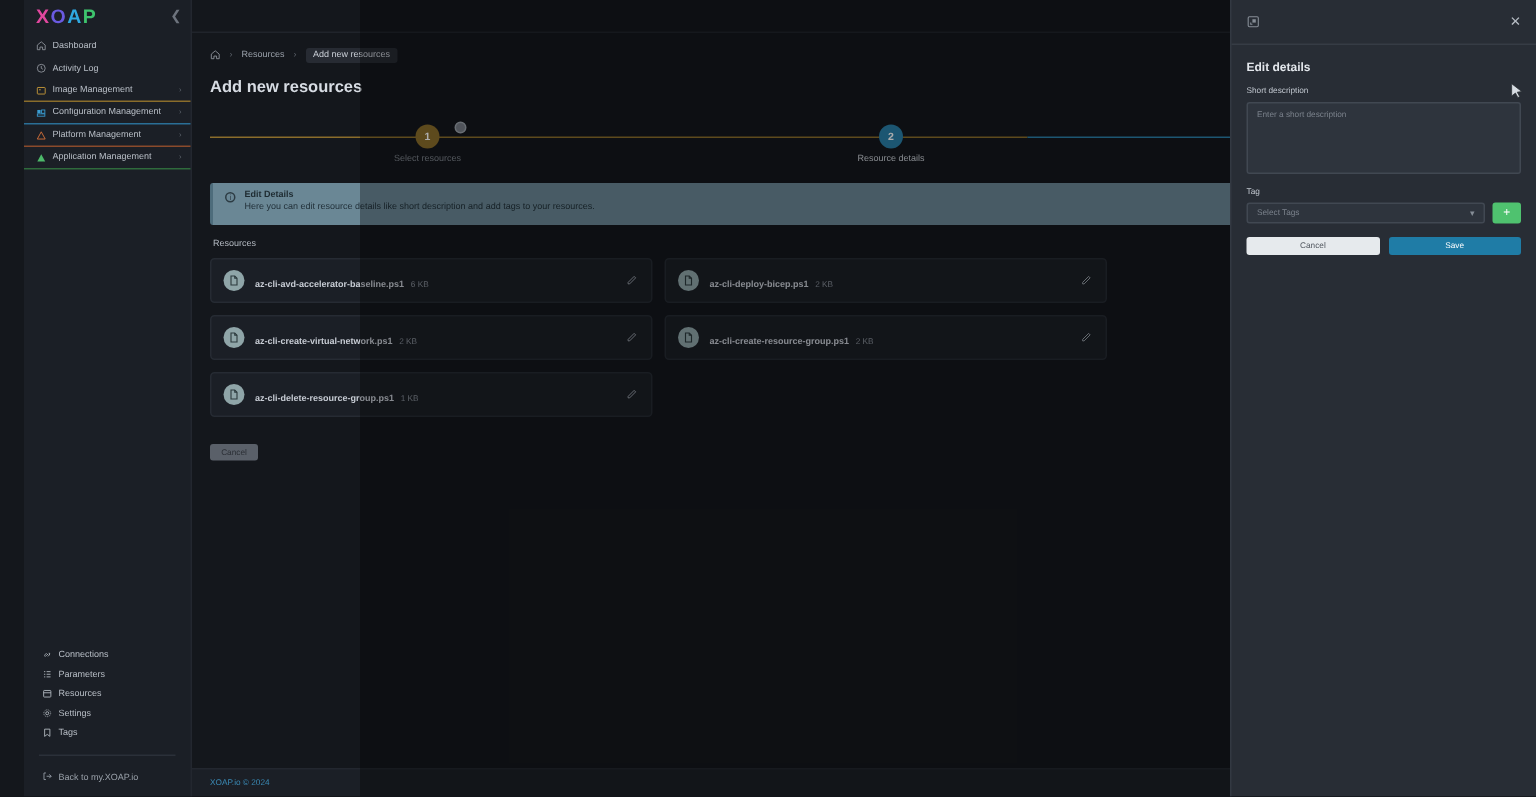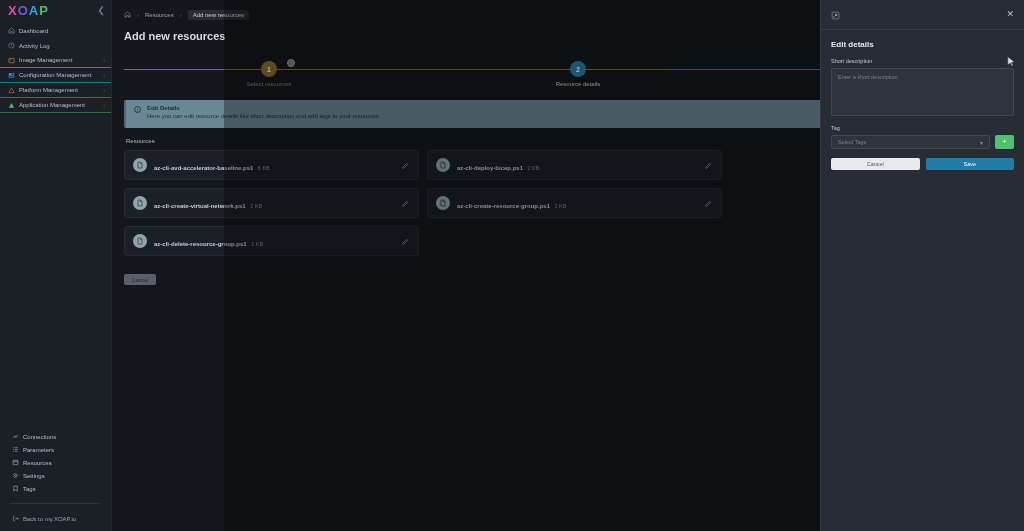--- a/index.html
+++ b/index.html
@@ -2,21 +2,21 @@
 <html><head>
 <meta charset="utf-8">
 <style>
   * { box-sizing: border-box; margin: 0; padding: 0; }
   html, body {
     width: 1024px; height: 531px;
     background: #14171c;
     font-family: "Liberation Sans", sans-serif;
     overflow: hidden;
   }
-  .app { position: relative; width: 1024px; height: 531px; display: flex; }
+  .app { position: relative; width: 1024px; height: 531px; display: flex; padding-left: 16px; }
 
   
   .sidebar {
     width: 112px; height: 531px;
     background: #1b1f26;
     border-right: 1px solid #23272f;
     display: flex; flex-direction: column;
     flex: 0 0 112px;
   }
   .logo-row {
@@ -61,21 +61,21 @@
   .nav-divider { height: 1px; background: #2b3039; margin: 8px 10px 8px 10px; }
   .nav-back {
     display: flex; align-items: center; gap: 4px;
     height: 13px; padding: 0 8px 0 12px;
     font-size: 6px; color: #9aa1aa; white-space: nowrap;
   }
 
   
   .main {
     flex: 1; position: relative; height: 531px;
-    background: #14171c; display: flex; flex-direction: row;
+    background: #14171c; display: flex; flex-direction: column;
     overflow: hidden;
   }
   .topbar { height: 22px; border-bottom: 1px solid #20242b; }
   .content { flex: 1; padding: 8px 12px 0 12px; overflow: hidden; }
 
   .breadcrumb { display: flex; align-items: center; gap: 6px; height: 14px; }
   .bc-home { color: #8b9199; font-size: 7px; }
   .bc-sep { color: #5b616a; font-size: 6px; }
   .bc-link { color: #9aa1aa; font-size: 6px; }
   .bc-current {

